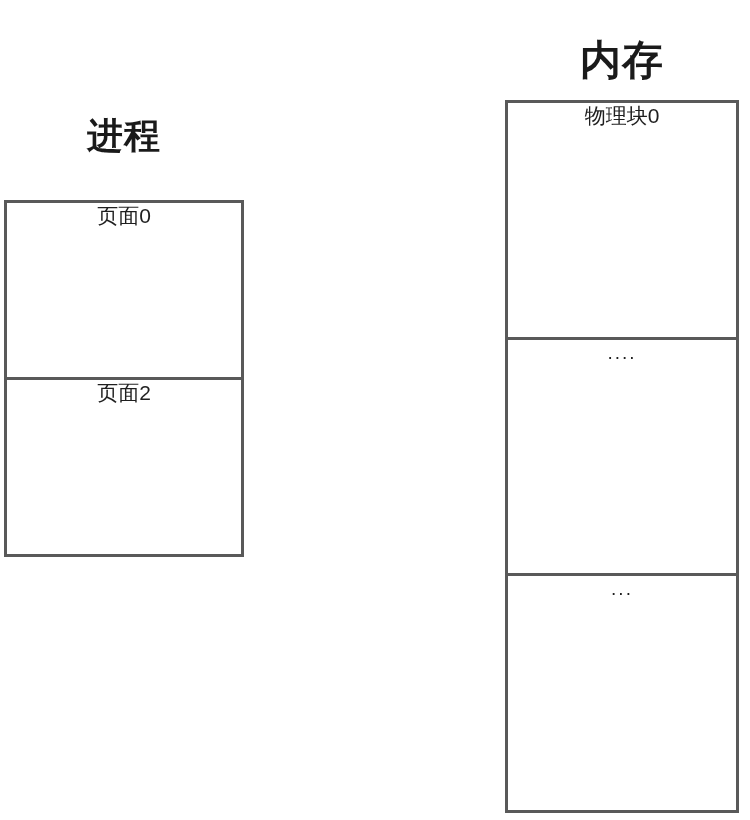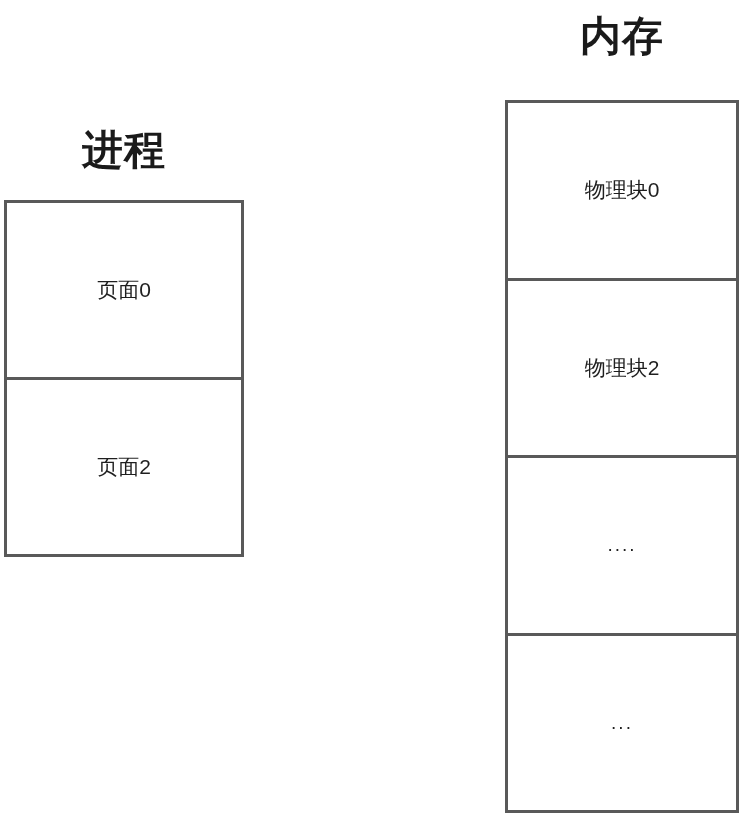--- a/index.html
+++ b/index.html
@@ -26,28 +26,28 @@
     position: absolute;
     font-weight: bold;
     color: #1a1a1a;
     text-align: center;
     white-space: nowrap;
     letter-spacing: 1px;
   }
   .title-process {
     left: 4px;
     width: 240px;
-    top: 126px;
-    font-size: 41px;
+    top: 112px;
+    font-size: 36px;
     line-height: 48px;
   }
   .title-memory {
     left: 505px;
     width: 234px;
-    top: 12px;
+    top: 36px;
     font-size: 41px;
     line-height: 48px;
   }
 
   
   .stack {
     position: absolute;
     display: flex;
     flex-direction: column;
     box-sizing: border-box;
@@ -65,21 +65,20 @@
     height: 713px;
   }
 
   .cell {
     position: relative;
     flex: 1 1 0;
     box-sizing: border-box;
     border: 3px solid #595959;
     background: #ffffff;
     display: flex;
-    align-items: center;
     justify-content: center;
     margin-bottom: -3px;
   }
   .cell:last-child {
     margin-bottom: 0;
   }
 
   .cell-label {
     font-size: 21px;
     line-height: 26px;
@@ -109,23 +108,20 @@
     </div>
   </div>
 
   <div class="col-title title-memory">内存</div>
 
   <div class="stack stack-memory">
     <div class="cell">
       <span class="cell-label">物理块0</span>
     </div>
     <div class="cell">
-      <span class="cell-label">物理块2</span>
-    </div>
-    <div class="cell">
       <span class="cell-label ellipsis">....</span>
     </div>
     <div class="cell">
       <span class="cell-label ellipsis">...</span>
     </div>
   </div>
 
 </div>
 
 </body></html>

